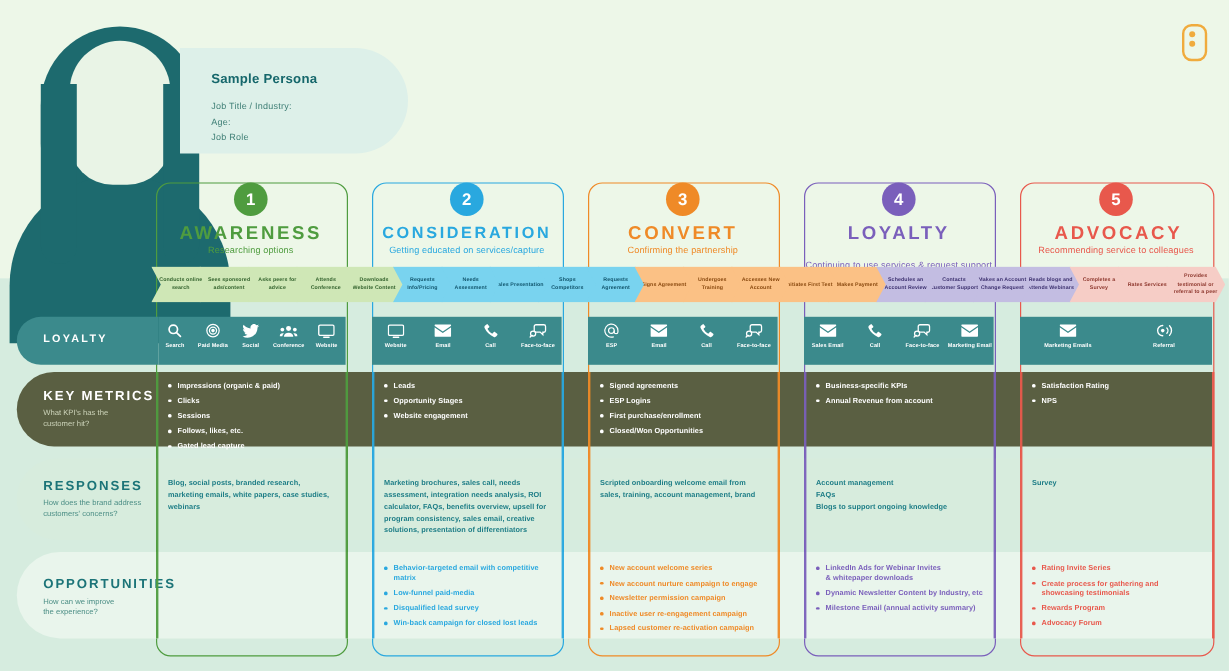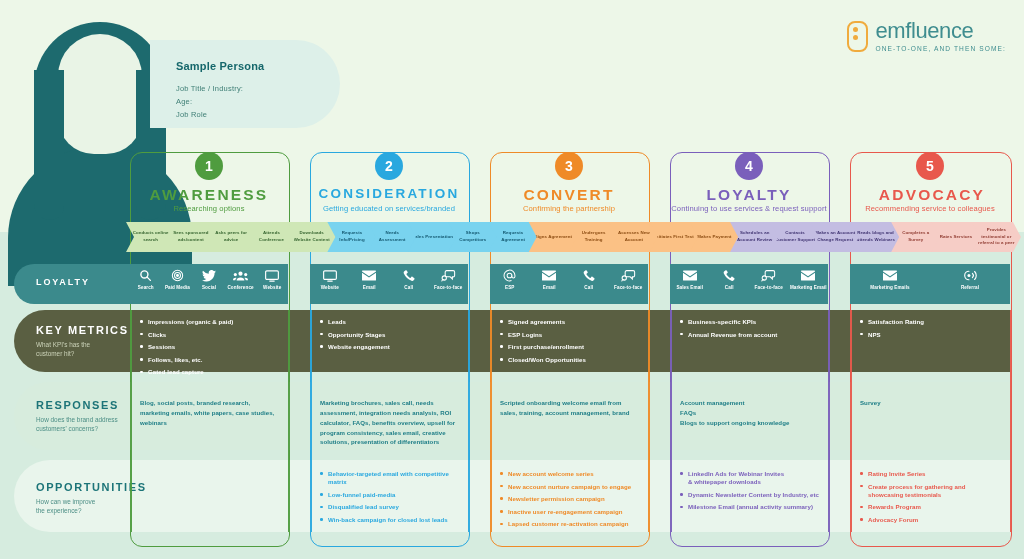--- a/index.html
+++ b/index.html
@@ -87,44 +87,40 @@
     <div class="hair-r"></div>
   </div>
   <div class="persona-card"></div>
   <div class="persona-name">Sample Persona</div>
   <div class="persona-line" style="top:84px">Job Title / Industry:</div>
   <div class="persona-line" style="top:97px">Age:</div>
   <div class="persona-line" style="top:110px">Job Role</div>
 
   <div class="logo">
     <div class="logo-mark"></div>
-    <div>
-      <div class="logo-word">emfluence</div>
-      <div class="logo-tag">ONE-TO-ONE, AND THEN SOME:</div>
-    </div>
   </div>
 
 
   <div id="stages-layer">
       <div class="stage-box" style="left: 130px; width: 158px; height: 393px; border-color: rgb(79, 156, 63);"></div>
       <div class="stage-num" style="left: 195px; top: 152px; background: rgb(79, 156, 63);">1</div>
       <div class="stage-title" style="left: 130px; top: 186px; width: 158px; color: rgb(79, 156, 63);">AWARENESS</div>
       <div class="stage-sub" style="left: 130px; top: 204px; width: 158px; color: rgb(79, 156, 63);">Researching options</div>
       <div class="stage-box" style="left: 310px; width: 158px; height: 393px; border-color: rgb(41, 168, 223);"></div>
       <div class="stage-num" style="left: 375px; top: 152px; background: rgb(41, 168, 223);">2</div>
       <div class="stage-title" style="left: 310px; top: 186px; width: 158px; color: rgb(41, 168, 223); font-size: 13.5px;">CONSIDERATION</div>
-      <div class="stage-sub" style="left: 310px; top: 204px; width: 158px; color: rgb(41, 168, 223);">Getting educated on services/branded</div>
+      <div class="stage-sub" style="left: 310px; top: 204px; width: 158px; color: rgb(41, 168, 223);">Getting educated on services/capture</div>
       <div class="stage-box" style="left: 490px; width: 158px; height: 393px; border-color: rgb(239, 138, 39);"></div>
       <div class="stage-num" style="left: 555px; top: 152px; background: rgb(239, 138, 39);">3</div>
       <div class="stage-title" style="left: 490px; top: 186px; width: 158px; color: rgb(239, 138, 39);">CONVERT</div>
       <div class="stage-sub" style="left: 490px; top: 204px; width: 158px; color: rgb(239, 138, 39);">Confirming the partnership</div>
       <div class="stage-box" style="left: 670px; width: 158px; height: 393px; border-color: rgb(122, 95, 187);"></div>
       <div class="stage-num" style="left: 735px; top: 152px; background: rgb(122, 95, 187);">4</div>
       <div class="stage-title" style="left: 670px; top: 186px; width: 158px; color: rgb(122, 95, 187);">LOYALTY</div>
-      <div class="stage-sub" style="left: 670px; top: 204px; width: 158px; color: rgb(122, 95, 187);">Continuing to use services &amp; request support</div>
+      <div class="stage-sub" style="left: 670px; top: 216px; width: 158px; color: rgb(122, 95, 187);">Continuing to use services &amp; request support</div>
       <div class="stage-box" style="left: 850px; width: 160px; height: 393px; border-color: rgb(232, 88, 76);"></div>
       <div class="stage-num" style="left: 916px; top: 152px; background: rgb(232, 88, 76);">5</div>
       <div class="stage-title" style="left: 850px; top: 186px; width: 164px; color: rgb(232, 88, 76);">ADVOCACY</div>
       <div class="stage-sub" style="left: 850px; top: 204px; width: 160px; color: rgb(232, 88, 76);">Recommending service to colleagues</div>
       <div class="chev-row" style="left: 0px; width: 1024px;">
         <div class="chev" style="left: 126px; width: 49.2727px; background: rgb(207, 231, 182); color: rgb(53, 100, 47);">Conducts online search</div>
         <div class="chev" style="left: 166.273px; width: 49.2727px; background: rgb(207, 231, 182); color: rgb(53, 100, 47);">Sees sponsored ads/content</div>
         <div class="chev" style="left: 206.545px; width: 49.2727px; background: rgb(207, 231, 182); color: rgb(53, 100, 47);">Asks peers for advice</div>
         <div class="chev" style="left: 246.818px; width: 49.2727px; background: rgb(207, 231, 182); color: rgb(53, 100, 47);">Attends Conference</div>
         <div class="chev" style="left: 287.091px; width: 49.2727px; background: rgb(207, 231, 182); color: rgb(53, 100, 47);">Downloads Website Content</div>

